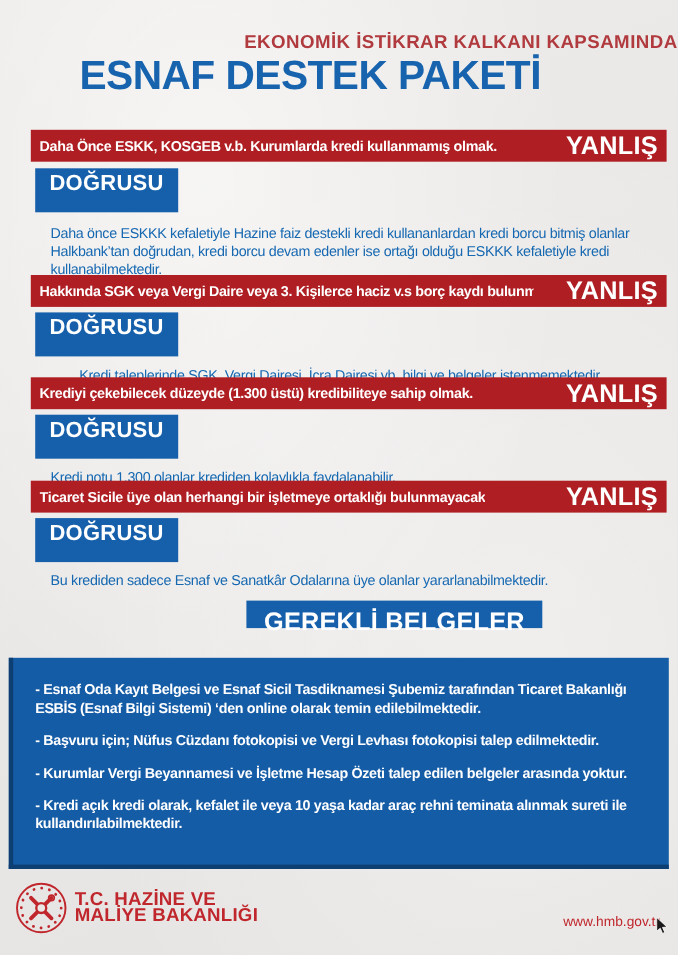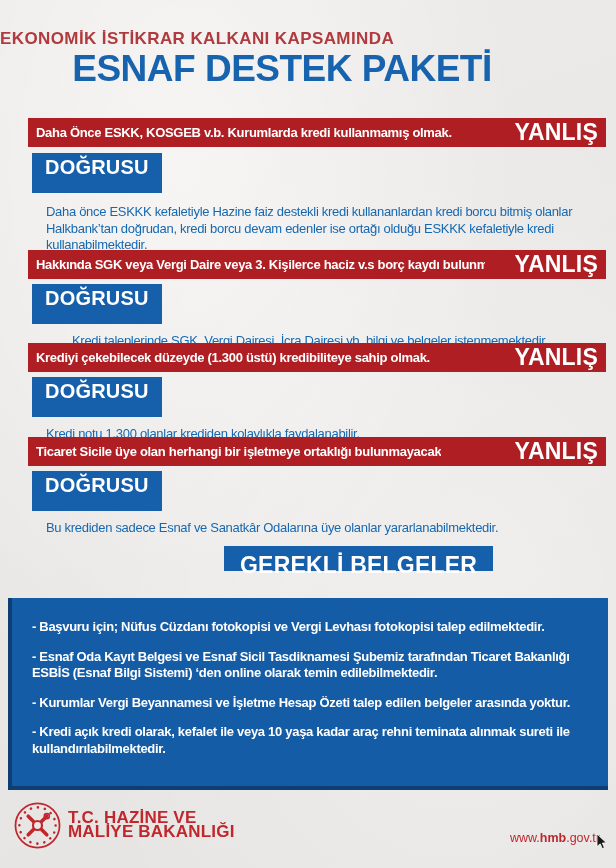--- a/index.html
+++ b/index.html
@@ -9,21 +9,21 @@
     background:#e8e6e4;
   }
   .page{
     position:relative;width:616px;height:868px;overflow:hidden;
     background:
       radial-gradient(ellipse at 30% 20%, rgba(255,255,255,0.55), rgba(255,255,255,0) 55%),
       radial-gradient(ellipse at 75% 70%, rgba(255,255,255,0.35), rgba(255,255,255,0) 60%),
       linear-gradient(160deg,#edebe9 0%,#eae8e6 45%,#e6e4e2 100%);
   }
   .subtitle{
-    position:absolute;top:29px;left:0;width:616px;text-align:left;
+    position:absolute;top:29px;left:0;width:616px;text-align:right;
     color:#b03a3e;font-size:17px;font-weight:bold;letter-spacing:.4px;
   }
   .title{
     position:absolute;top:48px;left:0;width:564px;text-align:center;
     color:#1763ae;font-size:37px;font-weight:800;letter-spacing:-.5px;margin:0;
   }
   .claim-bar{
     position:absolute;left:28px;width:578px;height:29px;box-sizing:border-box;
     background:#af1e23;color:#ffffff;
     display:flex;align-items:center;justify-content:space-between;gap:6px;
@@ -67,21 +67,21 @@
   }
   .footer-logo{position:absolute;top:802px;left:14px;width:47px;height:47px;}
   .ministry-text{
     position:absolute;top:811px;left:68px;color:#c0272d;
     font-size:17px;font-weight:bold;line-height:14px;letter-spacing:.2px;
   }
   .website{
     position:absolute;top:831px;right:16px;
     color:#c0272d;font-size:12.5px;white-space:nowrap;
   }
-  .website .bold{font-weight:bold;}
+  .website .bold{font-weight:normal;}
   .cursor{position:absolute;top:834px;right:8px;}
 </style>
 </head>
 <body>
 
 <div class="page">
 
   <div class="subtitle">EKONOMİK İSTİKRAR KALKANI KAPSAMINDA</div>
   <h1 class="title">ESNAF DESTEK PAKETİ</h1>
 
@@ -109,22 +109,22 @@
   <div class="claim-bar bar-4">
     <span class="claim-text">Ticaret Sicile üye olan herhangi bir işletmeye ortaklığı bulunmayacak</span>
     <span class="wrong-label">YANLIŞ</span>
   </div>
   <div class="dogrusu-box dog-4">DOĞRUSU</div>
   <p class="truth tru-4">Bu krediden sadece Esnaf ve Sanatkâr Odalarına üye olanlar yararlanabilmektedir.</p>
 
   <div class="docs-title-box">GEREKLİ BELGELER</div>
 
   <div class="docs-box">
+    <p>- Esnaf Oda Kayıt Belgesi ve Esnaf Sicil Tasdiknamesi Şubemiz tarafından Ticaret Bakanlığı ESBİS (Esnaf Bilgi Sistemi) ‘den online olarak temin edilebilmektedir.</p>
     <p>- Başvuru için; Nüfus Cüzdanı fotokopisi ve Vergi Levhası fotokopisi talep edilmektedir.</p>
-    <p>- Esnaf Oda Kayıt Belgesi ve Esnaf Sicil Tasdiknamesi Şubemiz tarafından Ticaret Bakanlığı ESBİS (Esnaf Bilgi Sistemi) ‘den online olarak temin edilebilmektedir.</p>
     <p>- Kurumlar Vergi Beyannamesi ve İşletme Hesap Özeti talep edilen belgeler arasında yoktur.</p>
     <p>- Kredi açık kredi olarak, kefalet ile veya 10 yaşa kadar araç rehni teminata alınmak sureti ile kullandırılabilmektedir.</p>
   </div>
 
   <svg class="footer-logo" viewBox="0 0 48 48" xmlns="http://www.w3.org/2000/svg">
     <circle cx="24" cy="24" r="22.5" fill="none" stroke="#c0272d" stroke-width="1.8"></circle>
     <circle cx="24" cy="24" r="18.5" fill="none" stroke="#c0272d" stroke-width="2.6" stroke-dasharray="0.1 7.15" stroke-linecap="round"></circle>
     <g stroke="#c0272d" stroke-width="3.6" stroke-linecap="round">
       <line x1="14.5" y1="14.5" x2="33.5" y2="33.5"></line>
       <line x1="33.5" y1="14.5" x2="14.5" y2="33.5"></line>

